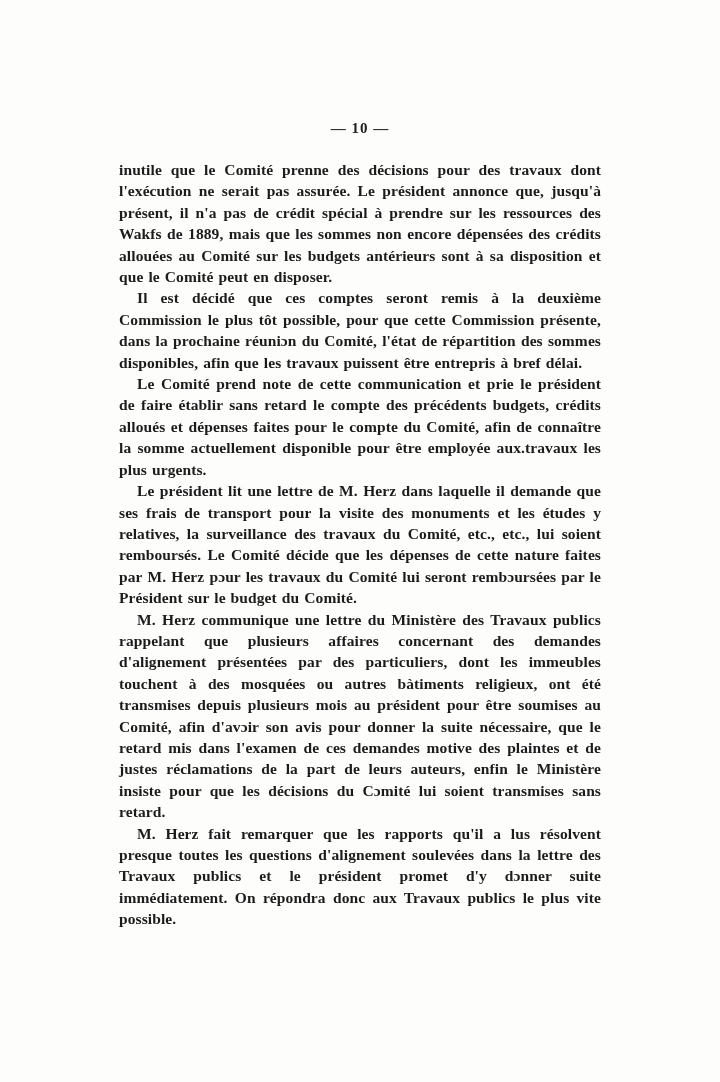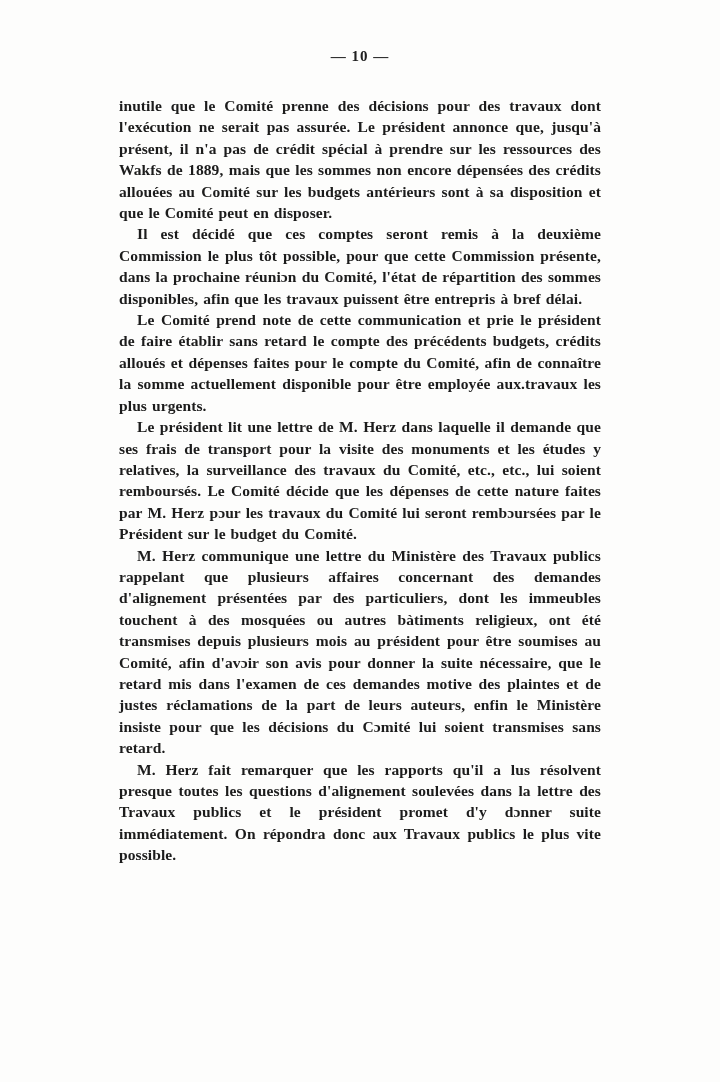--- a/index.html
+++ b/index.html
@@ -12,30 +12,30 @@
     width: 720px;
     height: 1082px;
     margin: 0 auto;
     background: #fdfdfc;
     overflow: hidden;
     font-family: "Liberation Serif", "DejaVu Serif", serif;
     color: #1c1c1c;
     -webkit-font-smoothing: antialiased;
   }
   .page-number {
-    padding-top: 48px;
+    padding-top: 120px;
     text-align: center;
     font-size: 15px;
     font-weight: 700;
     letter-spacing: 1px;
     color: #202020;
   }
   .text-block {
     width: 482px;
-    margin: 16px auto;
+    margin: 8px auto;
     padding-top: 14px;
   }
   .para {
     margin: 0;
     font-size: 15.5px;
     font-weight: 700;
     line-height: 21.4px;
     text-align: justify;
     text-indent: 18px;
     letter-spacing: 0.1px;

